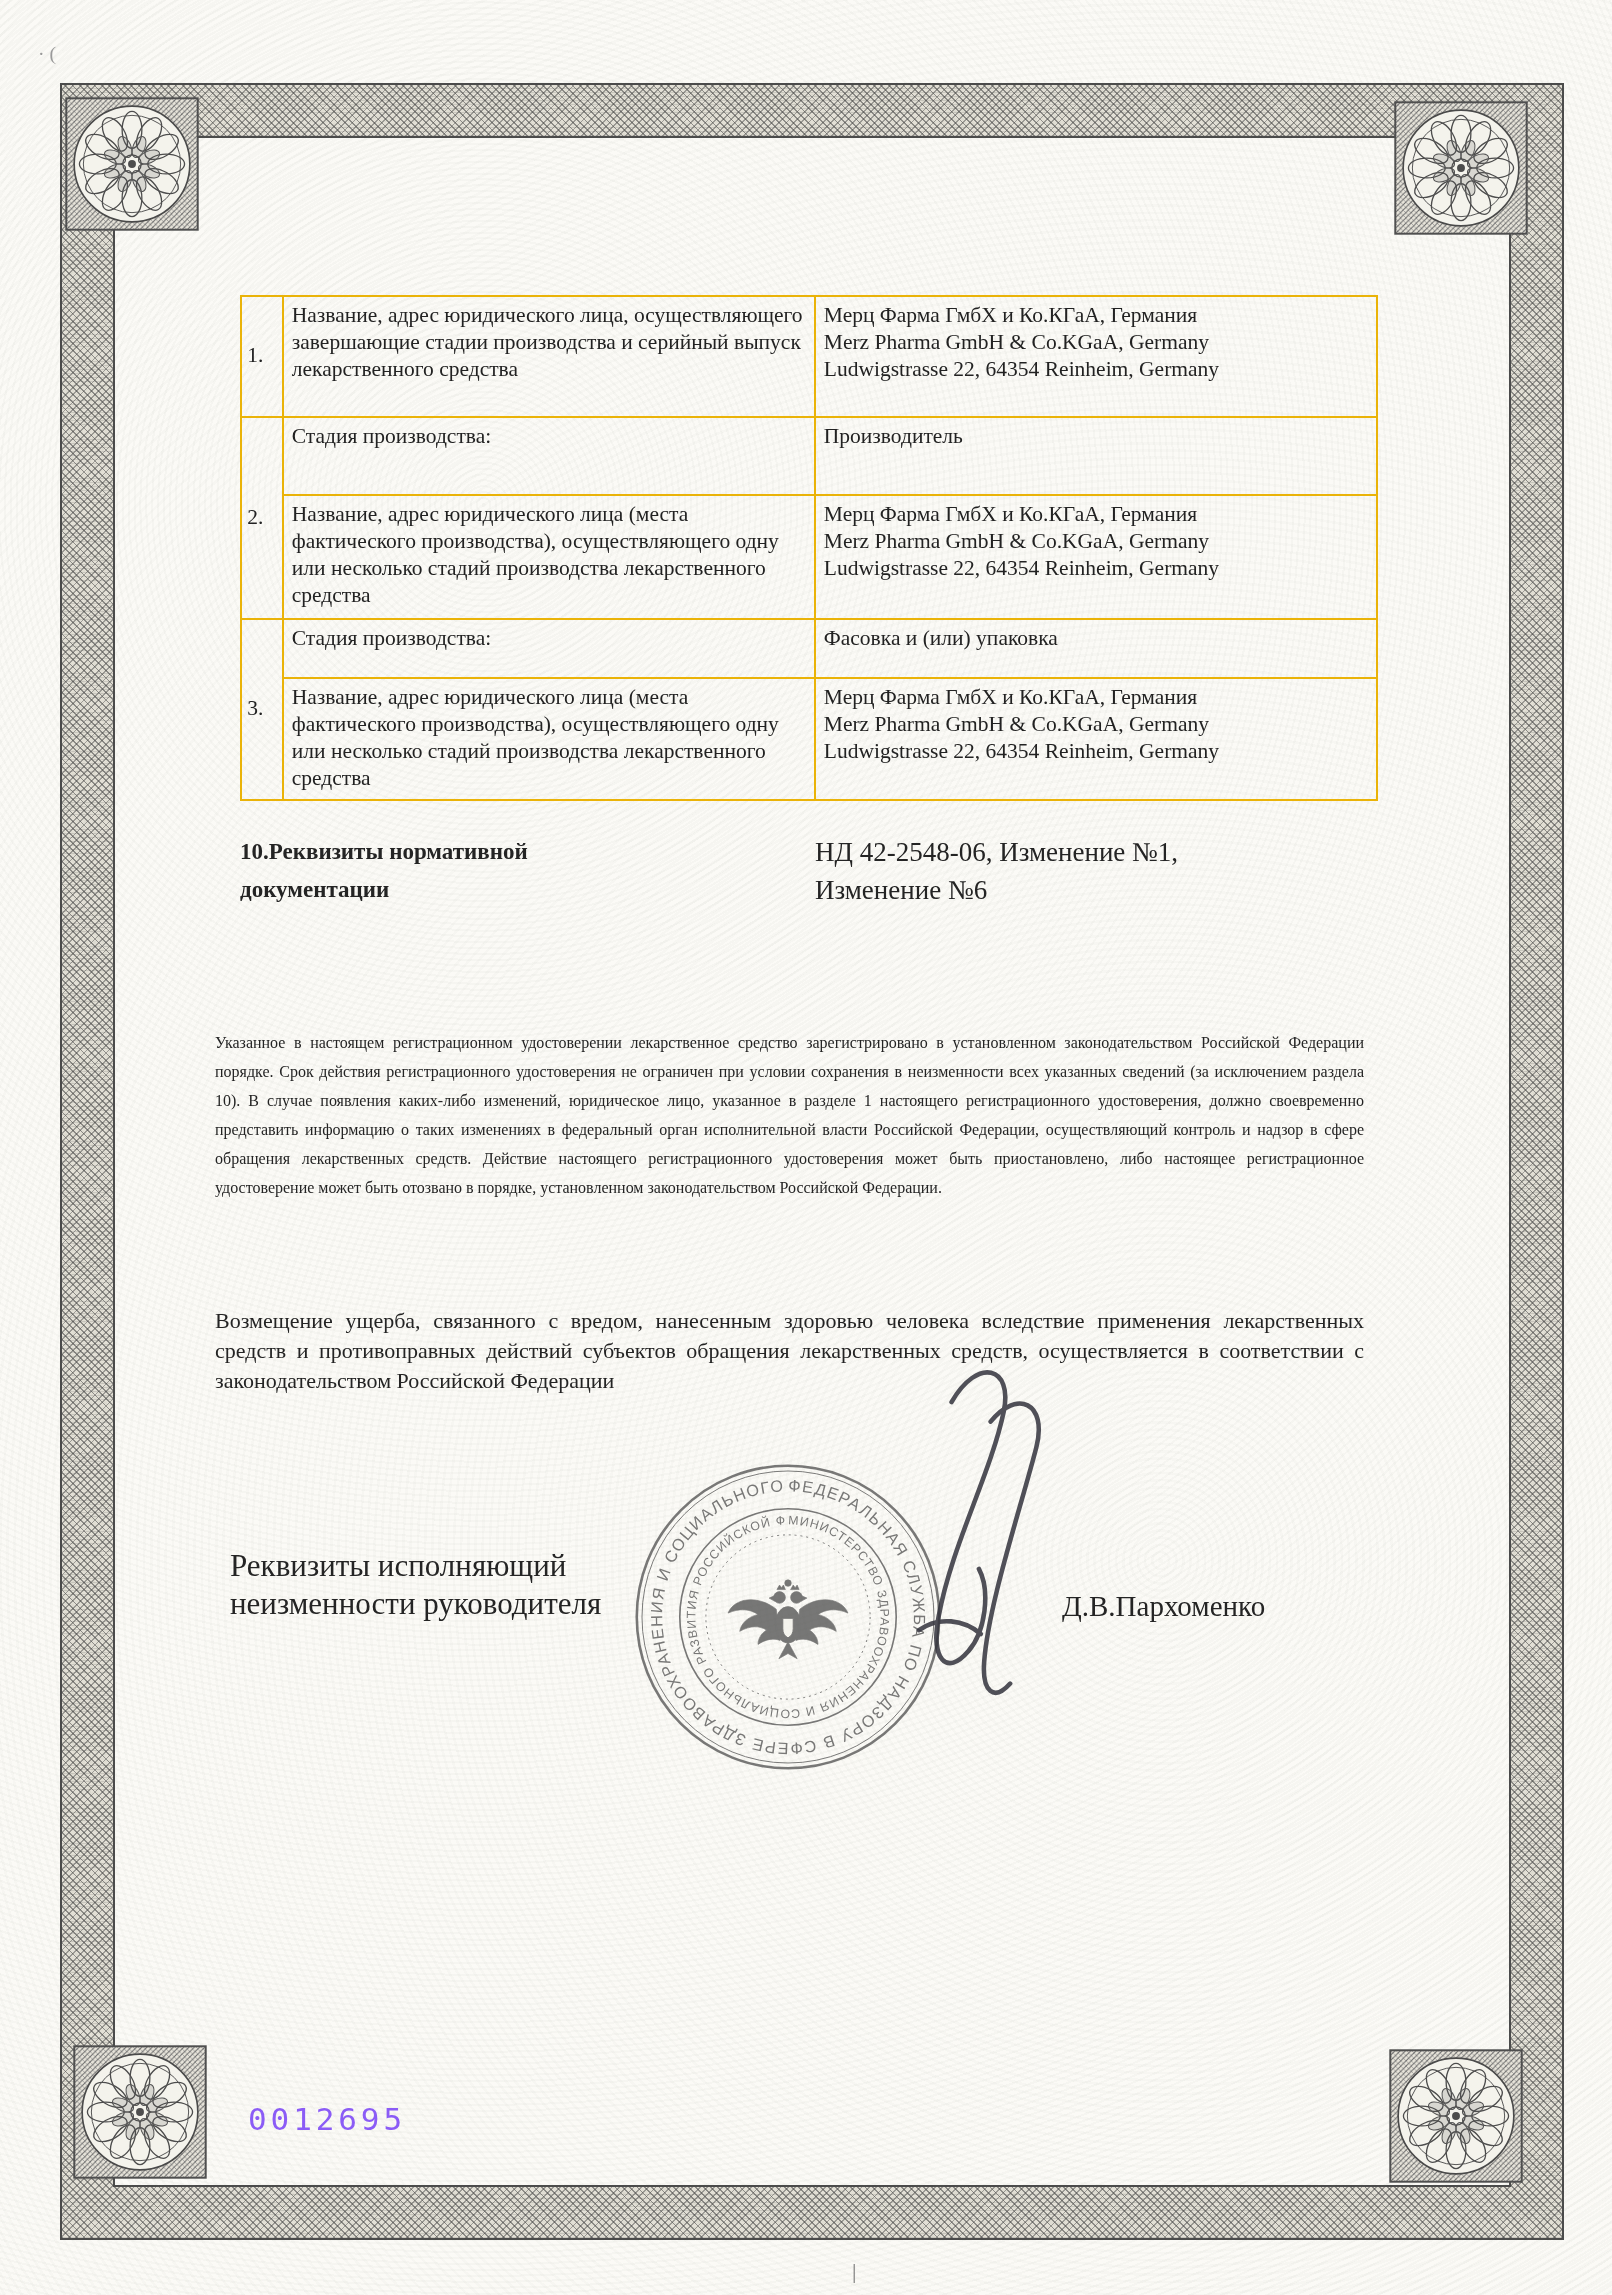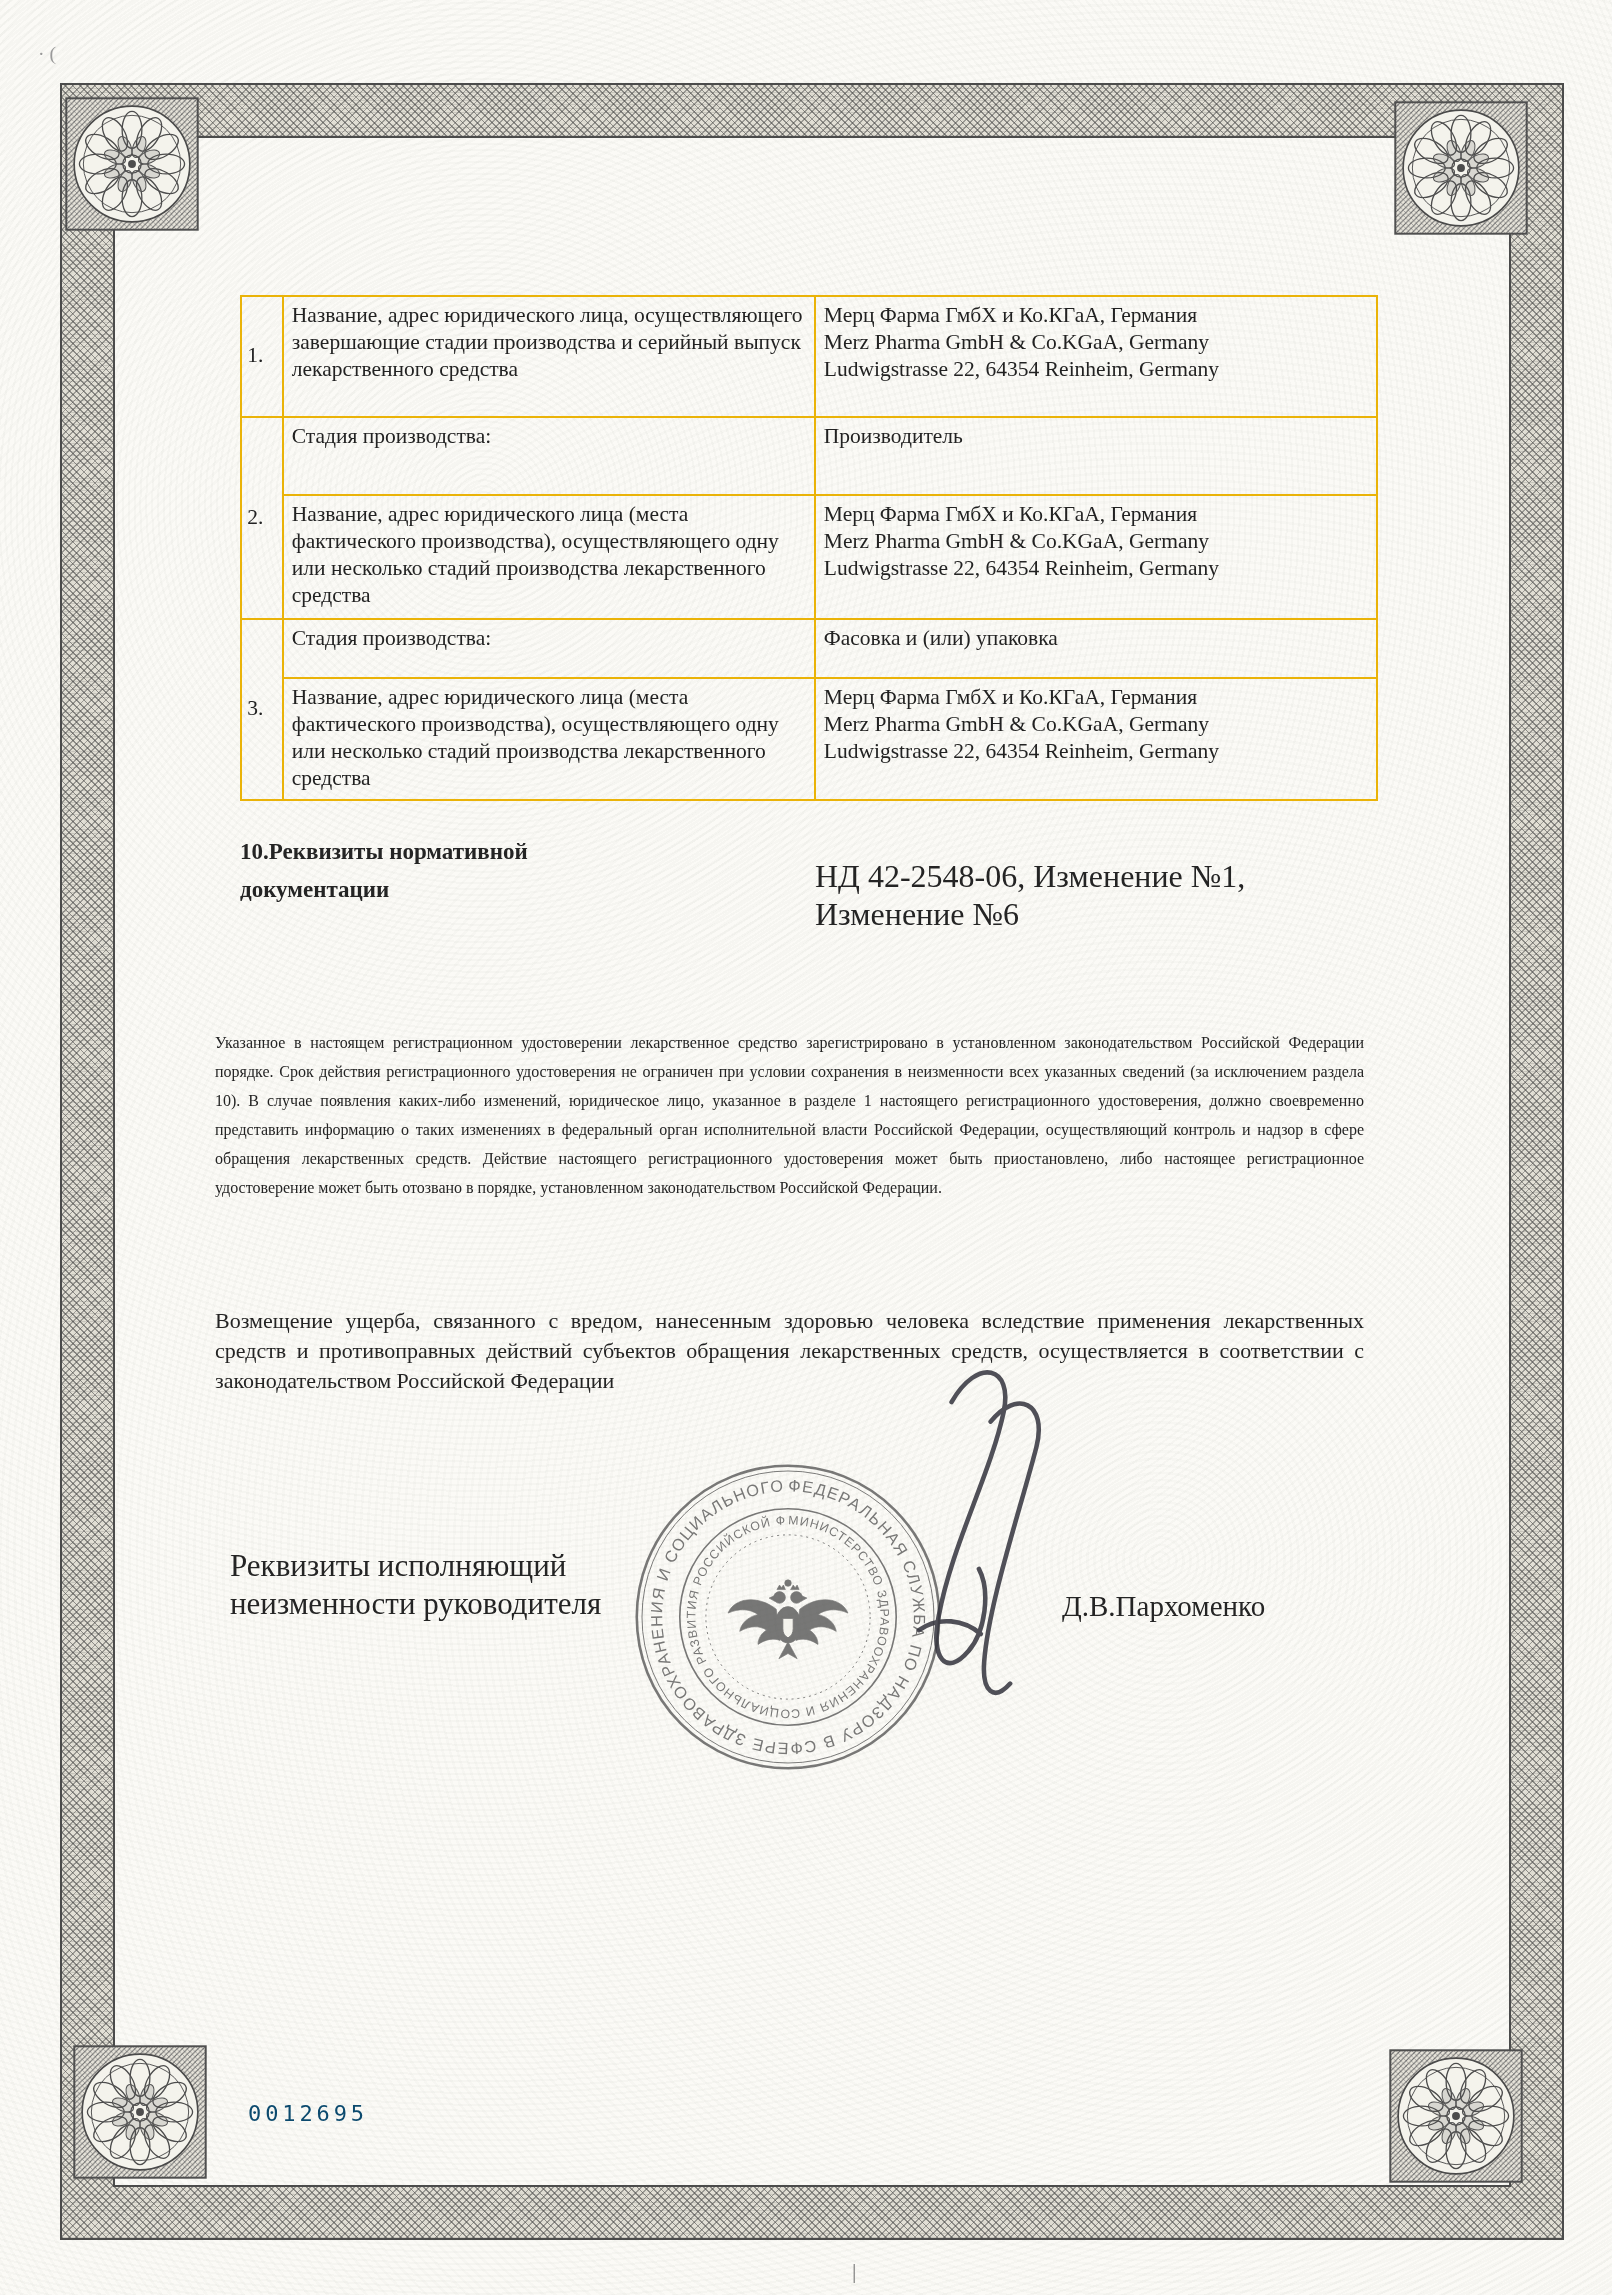--- a/index.html
+++ b/index.html
@@ -33,36 +33,36 @@
   
   table.doc-table { position:absolute; left:240px; top:295px; width:1136px;
     border-collapse:collapse; table-layout:fixed; font-size:21.5px; line-height:27px; color:#222; }
   table.doc-table td { border:2px solid #eab308; vertical-align:top; padding:5.2px 7.8px 6.5px; }
   table.doc-table td.num { vertical-align:middle; padding-left:5.2px; }
   table.doc-table td.val div { white-space:nowrap; overflow:hidden; }
 
   
   .section10 { position:absolute; left:240px; top:833px; width:1136px; height:91px; }
   .sec10-title { position:absolute; left:0; top:0; font-weight:bold; font-size:23px; line-height:38px; }
-  .sec10-value { position:absolute; left:575px; top:0; font-size:32px; line-height:38px;margin-top:24px; }
+  .sec10-value { position:absolute; left:575px; top:0; font-size:27px; line-height:38px; }
 
   .legal { position:absolute; left:215px; top:1028px; width:1149px;
     font-size:16px; line-height:29px; text-align:justify; }
   .liability { position:absolute; left:215px; top:1306px; width:1149px;
     font-size:22px; line-height:30px; text-align:justify; font-weight:normal; }
 
   .sign-role { position:absolute; left:230px; top:1547px; font-size:31px; line-height:38px; }
   .sign-name { position:absolute; left:1062px; top:1590px; font-size:29px; }
 
   .stamp { position:absolute; left:612px; top:1441px; opacity:.74; }
   .stamp text { font-family:"Liberation Sans", sans-serif; }
   .autograph { position:absolute; left:756px; top:1350px; }
 
   .serial { position:absolute; left:248px; top:2101px;
-    font-family:"DejaVu Sans Mono", monospace; font-size:22px; letter-spacing:3.9px; color:#0c4a6e; }
+    font-family:"DejaVu Sans Mono", monospace; font-size:31px; letter-spacing:3.9px; color:#8b5cf6; }
 
   .artifact-tl { position:absolute; left:38px; top:43px; color:#9a9a9a; font-size:19.6px; }
   .artifact-bottom { position:absolute; left:852px; top:2258px; color:#777; font-size:22px; }
 </style>
 </head>
 <body>
 
 <svg width="0" height="0" style="position:absolute" aria-hidden="true">
   <defs>
     <pattern id="hatch" width="8" height="8" patternUnits="userSpaceOnUse">

